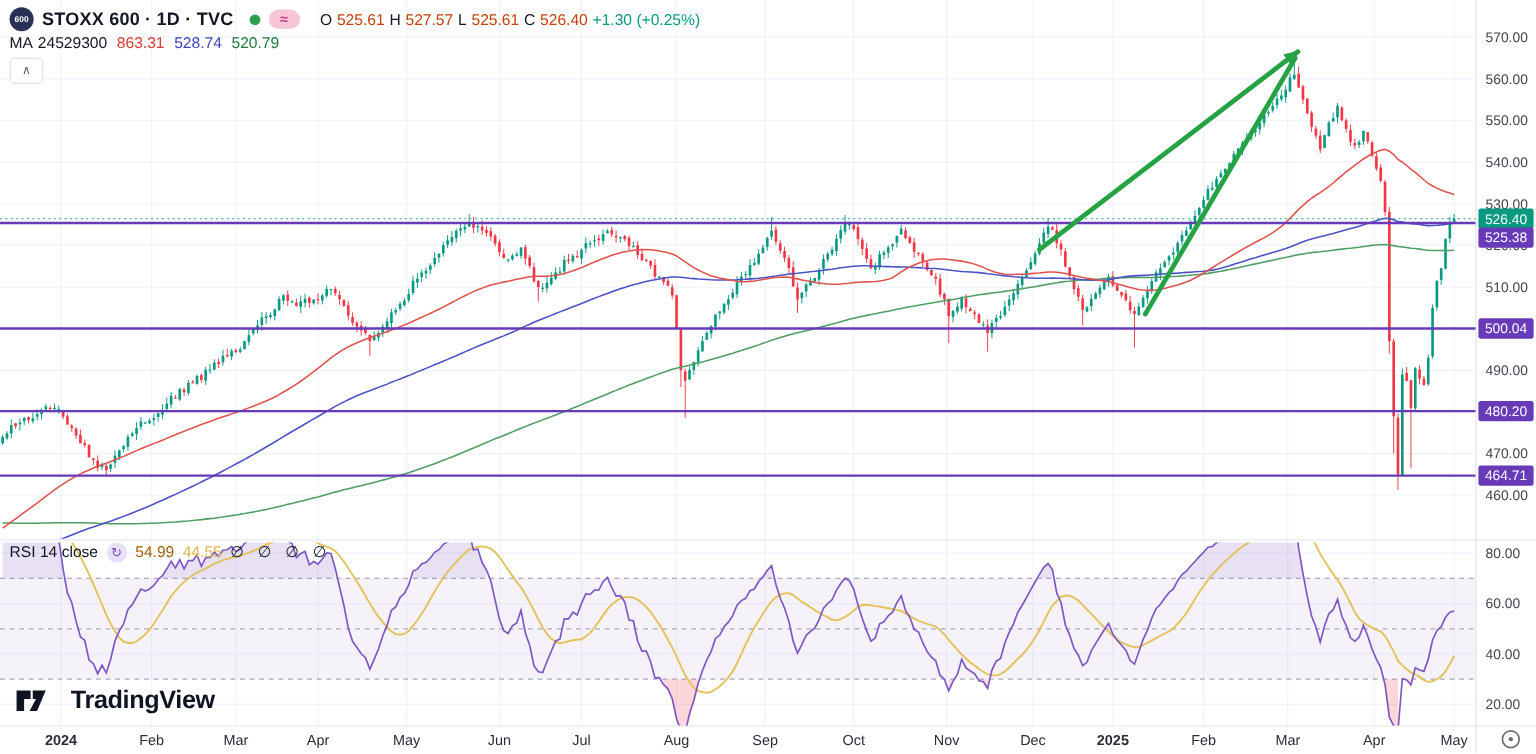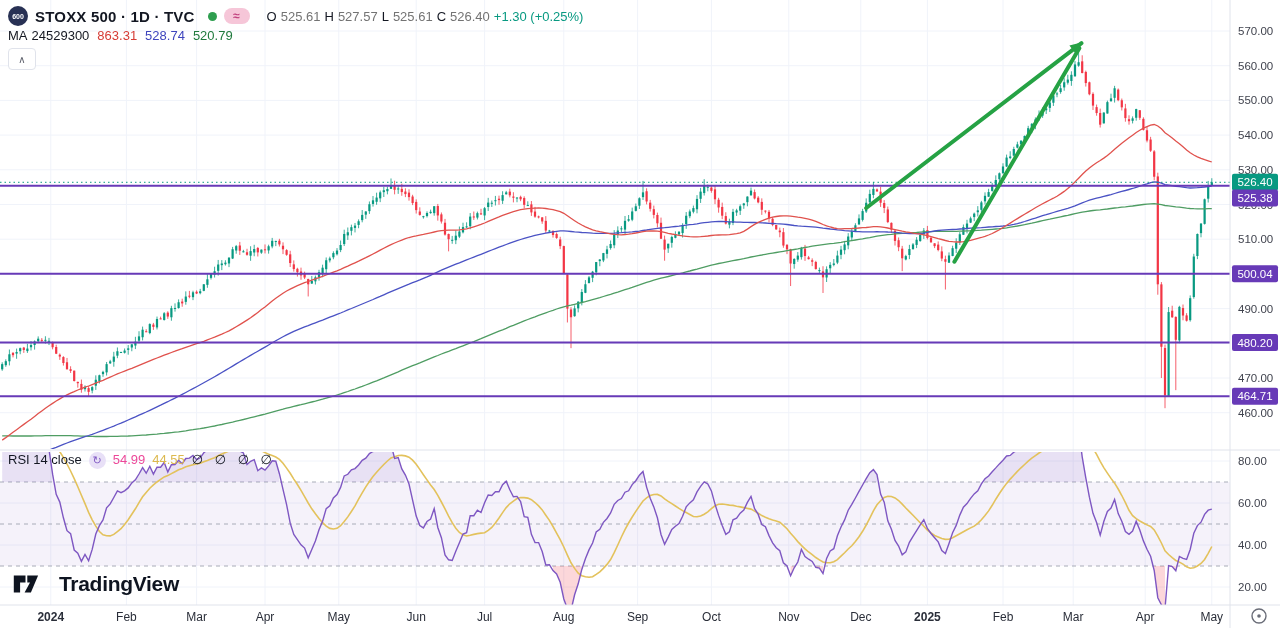--- a/index.html
+++ b/index.html
@@ -7,30 +7,30 @@
   #chart-svg{position:absolute;left:0;top:0;}
   .ovl{position:absolute;z-index:5;}
   .hdr-row{display:flex;align-items:center;gap:7px;white-space:nowrap;}
   .sym-badge{width:20px;height:20px;border-radius:50%;background:#283154;color:#fff;font-size:7px;font-weight:bold;
     display:flex;align-items:center;justify-content:center;}
   .title{font-size:15px;font-weight:700;color:#131722;letter-spacing:.2px;}
   .dot-green{width:9px;height:9px;border-radius:50%;background:#2e9e4f;margin-left:6px;}
   .pill-pink{height:16px;min-width:20px;border-radius:8px;background:#f6c6d8;color:#c2417e;font-size:12px;font-weight:bold;
     display:flex;align-items:center;justify-content:center;padding:0 3px;}
   .ohlc{font-size:13px;color:#131722;margin-left:10px;display:flex;gap:4px;align-items:center;}
-  .ohlc .v{color:#737373;}
+  .ohlc .v{color:#c2410c;}
   .chg{color:#089981;font-size:13px;}
   .ma-row{font-size:13px;color:#131722;display:flex;gap:8px;}
   .ma50{color:#d63b35;} .ma100{color:#3d44bd;} .ma200{color:#1f7a3d;}
   .collapse-btn{width:26px;height:20px;background:#fff;border:1px solid #e0e3eb;border-radius:4px;color:#5d606b;
     font-size:10px;display:flex;align-items:center;justify-content:center;cursor:pointer;}
   .rsi-row{display:flex;align-items:flex-start;gap:7px;font-size:13px;color:#131722;}
   .rsi-ic{width:17px;height:17px;border-radius:50%;background:#e8e0f7;color:#7e57c2;font-size:11px;
     display:flex;align-items:center;justify-content:center;}
-  .rsi-v1{color:#ec4899;} .rsi-v2{color:#dcb94f;} .rsi-empty{color:#131722;letter-spacing:4px;}
+  .rsi-v1{color:#a16207;} .rsi-v2{color:#dcb94f;} .rsi-empty{color:#131722;letter-spacing:4px;}
   .logo{display:flex;align-items:center;gap:20px;color:#0e1420;}
   .logo-text{font-size:21px;font-weight:800;letter-spacing:-0.3px;}
 </style>
 </head>
 <body>
 
 <div id="app">
 
   <svg id="chart-svg" width="1280" height="628">
       <defs>
@@ -836,21 +836,21 @@
         <text x="1211.8000000000002" y="621" font-size="12" text-anchor="middle" fill="#2a2e39" font-weight="normal">May</text>
         <g>
           <circle cx="1259" cy="616" r="7" fill="none" stroke="#6a6d78" stroke-width="1.4"></circle>
           <circle cx="1259" cy="616" r="1.8" fill="#6a6d78"></circle>
         </g>
       </g>
     </svg>
 
   <div class="ovl hdr-row" style="left:8px;top:6px;">
     <div class="sym-badge">600</div>
-    <div class="title">STOXX 500 · 1D · TVC</div>
+    <div class="title">STOXX 600 · 1D · TVC</div>
     <div class="dot-green"></div>
     <div class="pill-pink">≈</div>
     <div class="ohlc">
       <span>O</span>
         <span class="v">525.61</span>
       <span>H</span>
         <span class="v">527.57</span>
       <span>L</span>
         <span class="v">525.61</span>
       <span>C</span>

